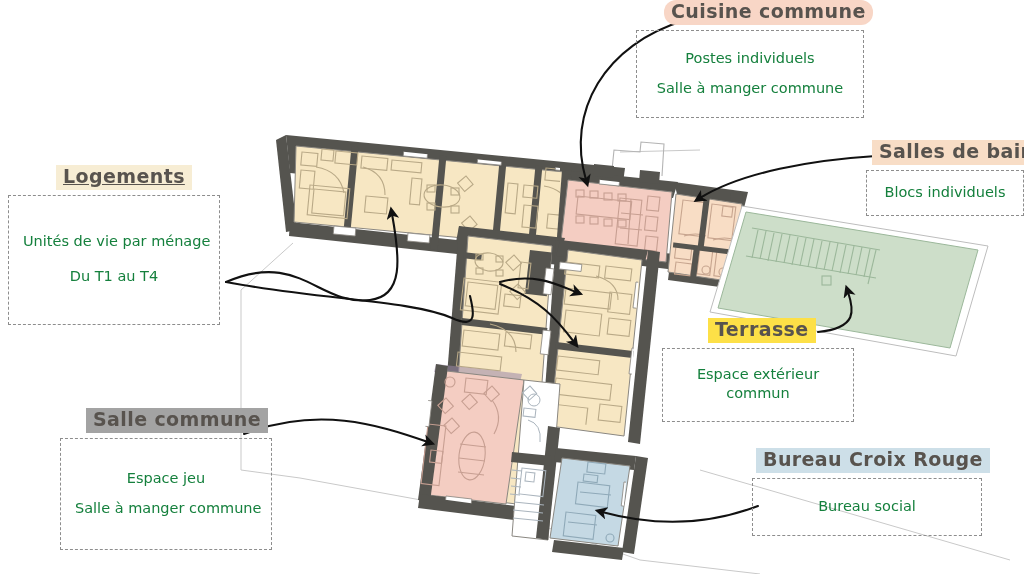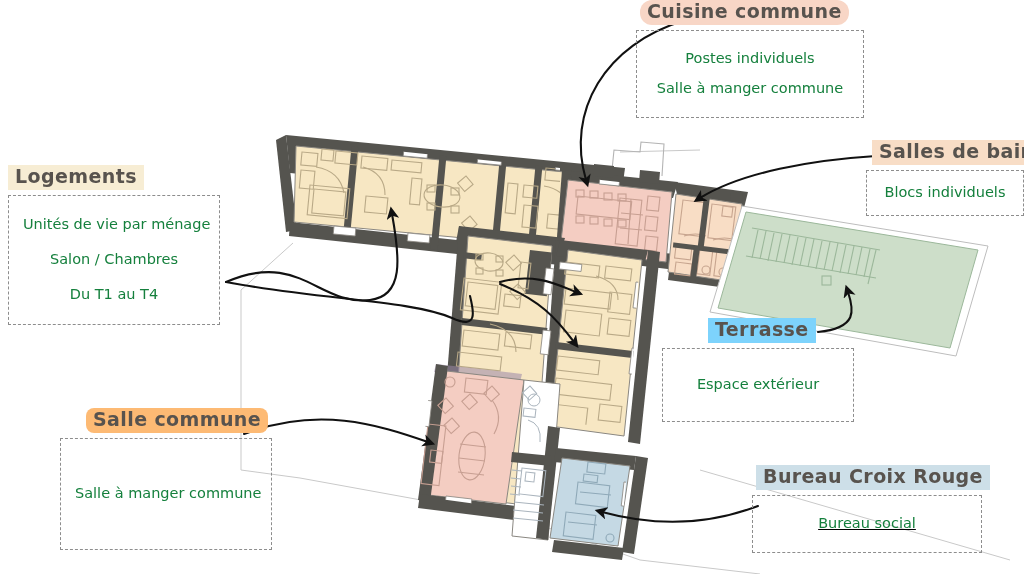--- a/index.html
+++ b/index.html
@@ -41,40 +41,40 @@
     font-family:"DejaVu Sans", sans-serif;
     font-size:14.5px;
     color:#15803d;
     text-align:center;
     white-space:nowrap;
     line-height:1.1;
   }
 
   
   #c-logements{left:8px;  top:165px; width:212px;}
-  #c-logements .title{}
+  #c-logements .title{margin-left:48px;text-decoration:underline;}
   #c-logements .box{height:130px;gap:19px;}
 
   #c-salle-commune{left:60px; top:408px; width:212px;}
   #c-salle-commune .title{margin-left:26px;}
   #c-salle-commune .box{height:112px;}
 
   #c-cuisine{left:636px; top:0px;  width:228px;}
-  #c-cuisine .title{margin-left:4px;border-radius:12px;}
+  #c-cuisine .title{margin-left:28px;border-radius:12px;}
   #c-cuisine .box{height:88px;}
 
   #c-bains{left:866px; top:140px; width:158px;}
   #c-bains .title{margin-left:6px;}
   #c-bains .box{height:46px;gap:0;}
 
   #c-terrasse{left:662px; top:318px; width:192px;}
   #c-terrasse .title{margin-left:46px;}
   #c-terrasse .box{height:74px;gap:3px;}
 
-  #c-bureau{left:752px; top:465px; width:230px;text-decoration:underline;}
+  #c-bureau{left:752px; top:448px; width:230px;}
   #c-bureau .title{margin-left:4px;}
   #c-bureau .box{height:58px;gap:0;}
 
   
   svg.layer{position:absolute;left:0;top:0;width:1024px;height:574px;overflow:visible;}
   #plan-layer{z-index:1;}
   #arrow-layer{z-index:3;pointer-events:none;}
   .callout{z-index:4;}
 </style>
 </head>
@@ -429,50 +429,51 @@
       <path d="M818,332 C858,328 854,310 848,292" marker-end="url(#ah)"></path>
       <path d="M244,434 C318,406 376,424 428,442" marker-end="url(#ah)"></path>
       <path d="M758,506 C700,528 646,524 602,512" marker-end="url(#ah)"></path>
     </g>
   </svg>
 
   <div class="callout" id="c-logements">
     <div class="title" style="background: rgb(247, 237, 212);">Logements</div>
     <div class="box">
       <div class="line">Unités de vie par ménage</div>
-      <div class="line">Salon / Chambres</div>
       <div class="line">Du T1 au T4</div>
     </div>
   </div>
 
   <div class="callout" id="c-cuisine">
     <div class="title" style="background: rgb(248, 214, 198);">Cuisine commune</div>
     <div class="box">
       <div class="line">Postes individuels</div>
       <div class="line">Salle à manger commune</div>
     </div>
   </div>
 
   <div class="callout" id="c-bains">
     <div class="title" style="background: rgb(248, 221, 198);">Salles de bains</div>
     <div class="box">
       <div class="line">Blocs individuels</div>
     </div>
   </div>
 
   <div class="callout" id="c-terrasse">
-    <div class="title" style="background: #7dd3fc;">Terrasse</div>
+    <div class="title" style="background: #fde047;">Terrasse</div>
     <div class="box">
       <div class="line">Espace extérieur</div>
+      <div class="line">commun</div>
     </div>
   </div>
 
   <div class="callout" id="c-salle-commune">
-    <div class="title" style="background: #fdba74; border-radius: 8px;">Salle commune</div>
-    <div class="box">
+    <div class="title" style="background: #a3a3a3;">Salle commune</div>
+    <div class="box">
+      <div class="line">Espace jeu</div>
       <div class="line">Salle à manger commune</div>
     </div>
   </div>
 
   <div class="callout" id="c-bureau">
     <div class="title" style="background: rgb(205, 223, 232);">Bureau Croix Rouge</div>
     <div class="box">
       <div class="line">Bureau social</div>
     </div>
   </div>

